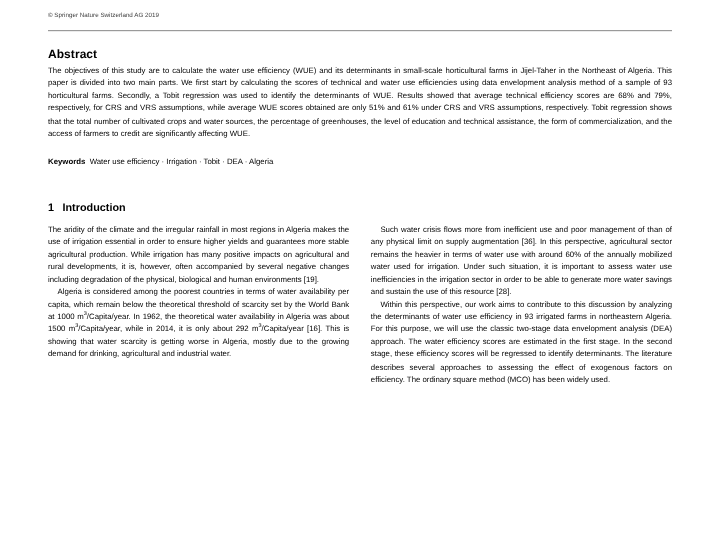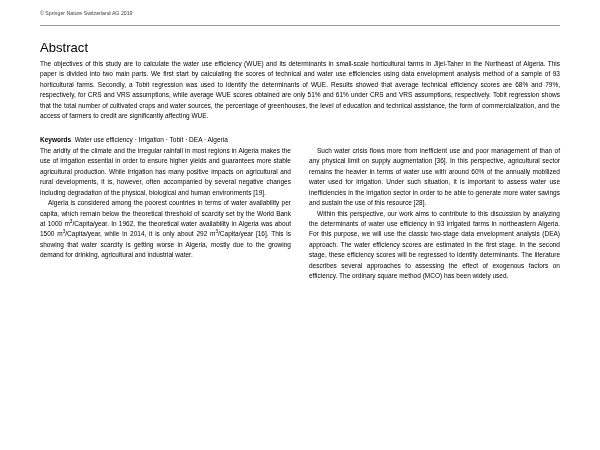--- a/index.html
+++ b/index.html
@@ -27,22 +27,22 @@
     color: #3c3c3c;
     letter-spacing: 0.02px;
     margin: 0 0 9px 0;
   }
   .rule {
     border: 0;
     border-top: 0.7px solid #9a9a9a;
     margin: 0 0 14px 0;
   }
   .abstract-head {
-    font-size: 13px;
-    font-weight: normal;
+    font-size: 10px;
+    font-weight: bold;
     margin: 0 0 4px 0;
     letter-spacing: 0.05px;
   }
   .abstract-body {
     font-size: 6.5px;
     line-height: 10.4px;
     text-align: justify;
     margin: 0;
     letter-spacing: 0.01px;
   }
@@ -96,20 +96,23 @@
   <hr class="rule">
 
   <div class="abstract-head">Abstract</div>
   <div class="abstract-body">The objectives of this study are to calculate the water use efficiency (WUE) and its determinants in small-scale horticultural farms in Jijel-Taher in the Northeast of Algeria. This paper is divided into two main parts. We first start by calculating the scores of technical and water use efficiencies using data envelopment analysis method of a sample of 93 horticultural farms. Secondly, a Tobit regression was used to identify the determinants of WUE. Results showed that average technical efficiency scores are 68% and 79%, respectively, for CRS and VRS assumptions, while average WUE scores obtained are only 51% and 61% under CRS and VRS assumptions, respectively. Tobit regression shows that the total number of cultivated crops and water sources, the percentage of greenhouses, the level of education and technical assistance, the form of commercialization, and the access of farmers to credit are significantly affecting WUE.</div>
 
   <div class="keywords">
     <b>Keywords</b>&nbsp;
     <span>Water use efficiency · Irrigation · Tobit · DEA · Algeria</span>
   </div>
 
+  <div class="section-title">
+    <span class="num">1</span><span>Introduction</span>
+  </div>
 
   <div class="columns">
     <div class="col col-left">
       <p>The aridity of the climate and the irregular rainfall in most regions in Algeria makes the use of irrigation essential in order to ensure higher yields and guarantees more stable agricultural production. While irrigation has many positive impacts on agricultural and rural developments, it is, however, often accompanied by several negative changes including degradation of the physical, biological and human environments [19].</p>
       <p class="indent">Algeria is considered among the poorest countries in terms of water availability per capita, which remain below the theoretical threshold of scarcity set by the World Bank at 1000 m<sup>3</sup>/Capita/year. In 1962, the theoretical water availability in Algeria was about 1500 m<sup>3</sup>/Capita/year, while in 2014, it is only about 292 m<sup>3</sup>/Capita/year [16]. This is showing that water scarcity is getting worse in Algeria, mostly due to the growing demand for drinking, agricultural and industrial water.</p>
     </div>
     <div class="col col-right">
       <p class="indent right-col-top">Such water crisis flows more from inefficient use and poor management of than of any physical limit on supply augmentation [36]. In this perspective, agricultural sector remains the heavier in terms of water use with around 60% of the annually mobilized water used for irrigation. Under such situation, it is important to assess water use inefficiencies in the irrigation sector in order to be able to generate more water savings and sustain the use of this resource [28].</p>
       <p class="indent">Within this perspective, our work aims to contribute to this discussion by analyzing the determinants of water use efficiency in 93 irrigated farms in northeastern Algeria. For this purpose, we will use the classic two-stage data envelopment analysis (DEA) approach. The water efficiency scores are estimated in the first stage. In the second stage, these efficiency scores will be regressed to identify determinants. The literature describes several approaches to assessing the effect of exogenous factors on efficiency. The ordinary square method (MCO) has been widely used.</p>
     </div>

